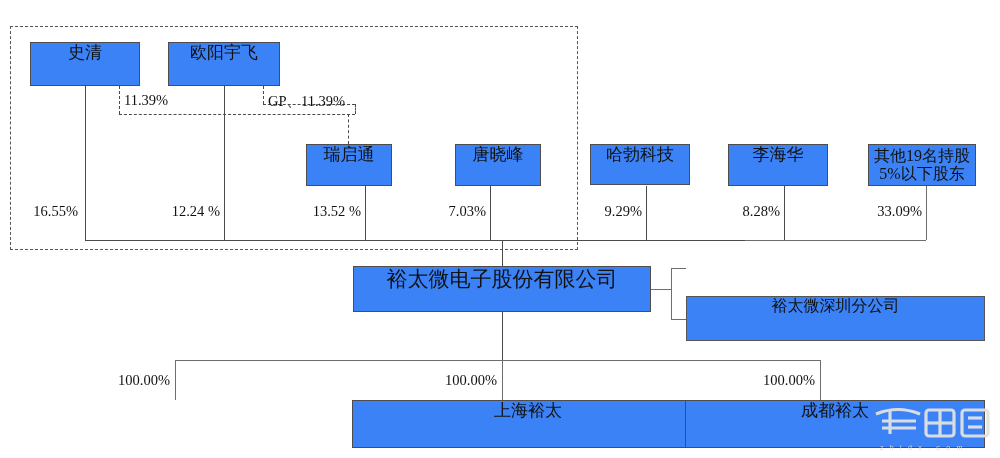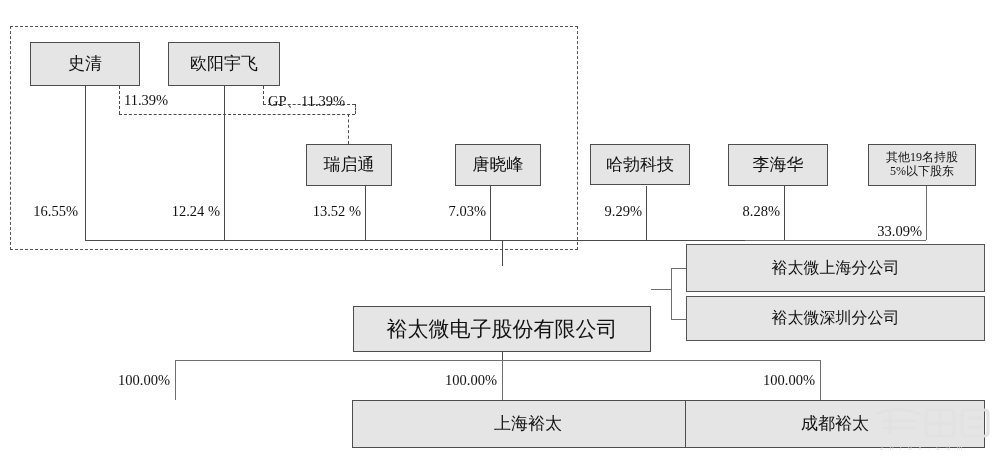--- a/index.html
+++ b/index.html
@@ -42,31 +42,30 @@
     height: 222px;
     border: 1.6px dashed #555555;
     background: transparent;
   }
 
   
   .node {
     position: absolute;
     box-sizing: border-box;
     border: 1.4px solid #4d4d4d;
-    background: #e5e5e5;
+    background: #3b82f6;
     display: flex;
-    align-items: center;
     justify-content: center;
     text-align: center;
     font-size: 17px;
     color: #111111;
     line-height: 1.15;
     z-index: 6;
   }
-  .node.small    { font-size: 12px; }
+  .node.small    { font-size: 16px; }
   .node.big      { font-size: 21px; }
   .node.branch   { font-size: 16px; border-color: #555555; }
   .node.two-line { flex-direction: column; }
   .node.two-line span { display: block; }
 
   
   .line-v {
     position: absolute;
     width: 0;
     border-left: 1.3px solid #4a4a4a;
@@ -182,39 +181,36 @@
   <div class="line-v" style="left:490px; top:186px; height:54px;"></div>
   <div class="pct" style="left:424px; top:203px; width:62px;">7.03%</div>
 
   <div class="line-v" style="left:646px; top:186px; height:54px;"></div>
   <div class="pct" style="left:580px; top:203px; width:62px;">9.29%</div>
 
   <div class="line-v" style="left:784px; top:186px; height:54px;"></div>
   <div class="pct" style="left:718px; top:203px; width:62px;">8.28%</div>
 
   <div class="line-v thin" style="left:926px; top:186px; height:54px;"></div>
-  <div class="pct" style="left:848px; top:203px; width:74px;margin-top:20px;">33.09%</div>
+  <div class="pct" style="left:848px; top:203px; width:74px;">33.09%</div>
 
   <div class="line-h" style="left:85px; top:240px; width:660px;"></div>
   <div class="line-h thin" style="left:745px; top:240px; width:181px;"></div>
 
   <div class="line-v" style="left:502px; top:240px; height:26px;"></div>
 
-  <div class="node big" style="left:353px; top:266px; width:298px; height:46px;margin-top:40px;">
+  <div class="node big" style="left:353px; top:266px; width:298px; height:46px;">
     <span>裕太微电子股份有限公司</span>
   </div>
 
   <div class="line-h thin" style="left:651px; top:289px; width:20px;"></div>
   <div class="line-v thin" style="left:671px; top:268px; height:52px;"></div>
   <div class="line-h thin" style="left:671px; top:268px; width:15px;"></div>
   <div class="line-h thin" style="left:671px; top:319px; width:15px;"></div>
 
-  <div class="node branch" style="left:686px; top:244px; width:299px; height:48px;">
-    <span>裕太微上海分公司</span>
-  </div>
 
   <div class="node branch" style="left:686px; top:296px; width:299px; height:45px;">
     <span>裕太微深圳分公司</span>
   </div>
 
   <div class="line-v" style="left:502px; top:312px; height:48px;"></div>
   <div class="line-h thin" style="left:175px; top:360px; width:645px;"></div>
 
   <div class="line-v thin" style="left:175px; top:360px; height:40px;"></div>
   <div class="pct" style="left:100px; top:372px; width:70px;">100.00%</div>

